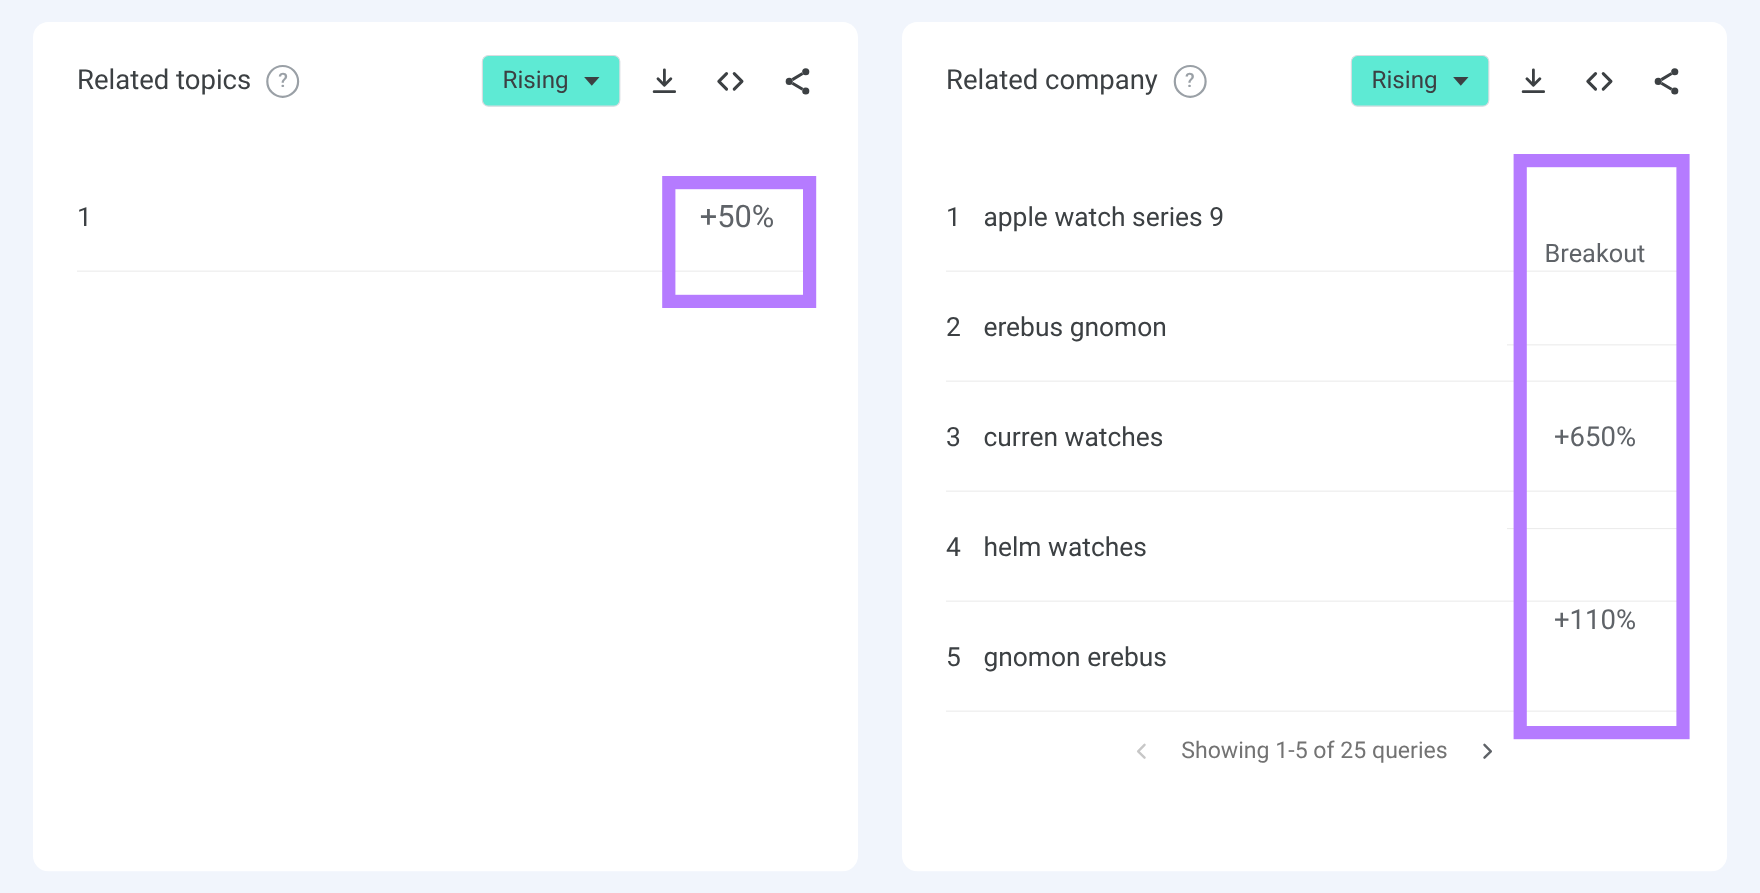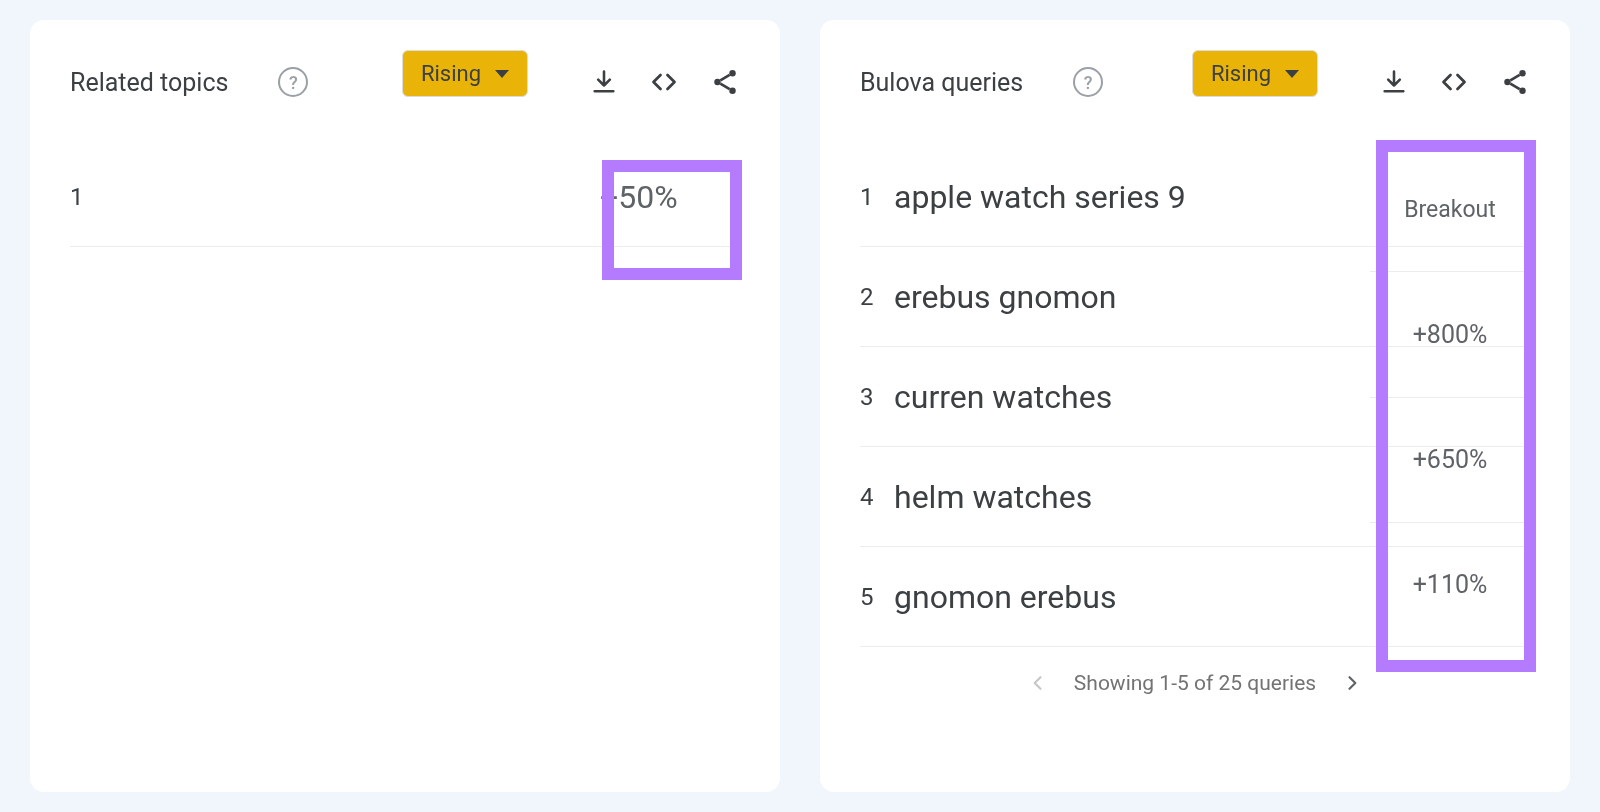--- a/index.html
+++ b/index.html
@@ -16,23 +16,22 @@
   .card {
     background: #fff;
     border-radius: 14px;
     flex: 1;
     padding: 30px 40px 30px 40px;
     position: relative;
     overflow: hidden;
   }
   .card-header {
     display: flex;
-    align-items: flex-end;
+    align-items: center;
     margin-bottom: 50px;
-    gap: 36px;
   }
   .title {
     font-size: 25px;
     color: #3c4043;
     margin-right: 14px;
   }
   .help-circle {
     width: 30px; height: 30px;
     border: 2px solid #9aa0a6;
     border-radius: 50%;
@@ -47,21 +46,21 @@
   .sort-btn {
     border: 1px solid #dadce0;
     border-radius: 6px;
     padding: 10px 18px;
     display: flex;
     align-items: center;
     gap: 14px;
     font-size: 22px;
     color: #3c4043;
     cursor: pointer;
-    background: #eab308;
+    background: #5eead4;
     margin-right: 26px;
   }
   .caret-down {
     width: 0; height: 0;
     border-left: 7px solid transparent;
     border-right: 7px solid transparent;
     border-top: 8px solid #3c4043;
   }
   .icons {
     display: flex;
@@ -80,23 +79,24 @@
     width: 34px;
     font-size: 24px;
     color: #3c4043;
   }
   .label {
     font-size: 25px;
     color: #3c4043;
   }
   .row .spacer { flex: 1; }
   .value {
-    font-size: 32px;
+    font-size: 28px;
     color: #5f6368;
     width: 140px;
+    text-align: center;
   }
   .highlight-single {
     position: absolute;
     border: 12px solid #b57bff;
     width: 140px;
     height: 120px;
     top: 140px;
     right: 38px;
     pointer-events: none;
   }
@@ -111,21 +111,21 @@
   }
   
   .qrows { position: relative; }
   .qrow {
     display: flex;
     align-items: center;
     border-bottom: 1px solid #ececec;
     height: 100px;
   }
   .qrow .rank { width: 34px; font-size: 24px; }
-  .qrow .label { font-size: 32px; }
+  .qrow .label { font-size: 24px; }
   .qvalue-col {
     position: absolute;
     top: 0; right: 0; bottom: 0;
     width: 160px;
     display: flex;
     flex-direction: column;
   }
   .qvalue-cell {
     flex: 1;
     display: flex;
@@ -186,21 +186,21 @@
     <div class="rank">1</div>
     <div class="spacer"></div>
     <div class="value">+50%</div>
   </div>
 
   <div class="highlight-single"></div>
 </div>
 
 <div class="card">
   <div class="card-header">
-    <div class="title">Bulova queries</div>
+    <div class="title">Related company</div>
     <div class="help-circle">?</div>
     <div class="spacer"></div>
     <div class="sort-btn">
       <span>Rising</span>
       <span class="caret-down"></span>
     </div>
     <div class="icons">
       <span class="icn">
         <svg width="28" height="28" viewBox="0 0 24 24" fill="none">
             <path d="M12 3v12m0 0l-5-5m5 5l5-5M4 20h16" stroke="#3c4043" stroke-width="2.2" stroke-linecap="round" stroke-linejoin="round"></path>
@@ -239,21 +239,20 @@
       <div class="rank">4</div>
       <div class="label">helm watches</div>
     </div>
     <div class="qrow" style="border-bottom:1px solid #ececec">
       <div class="rank">5</div>
       <div class="label">gnomon erebus</div>
     </div>
 
     <div class="qvalue-col">
       <div class="qvalue-cell" style="font-size:23px">Breakout</div>
-      <div class="qvalue-cell">+800%</div>
       <div class="qvalue-cell">+650%</div>
       <div class="qvalue-cell" style="border-bottom:none">+110%</div>
     </div>
   </div>
 
   <div class="pager">
     <span class="chev dis">
       <svg width="20" height="20" viewBox="0 0 24 24" fill="none">
           <path d="M15 5l-7 7 7 7" stroke="#c7c7c7" stroke-width="2.6" stroke-linecap="round" stroke-linejoin="round"></path>
         </svg>

